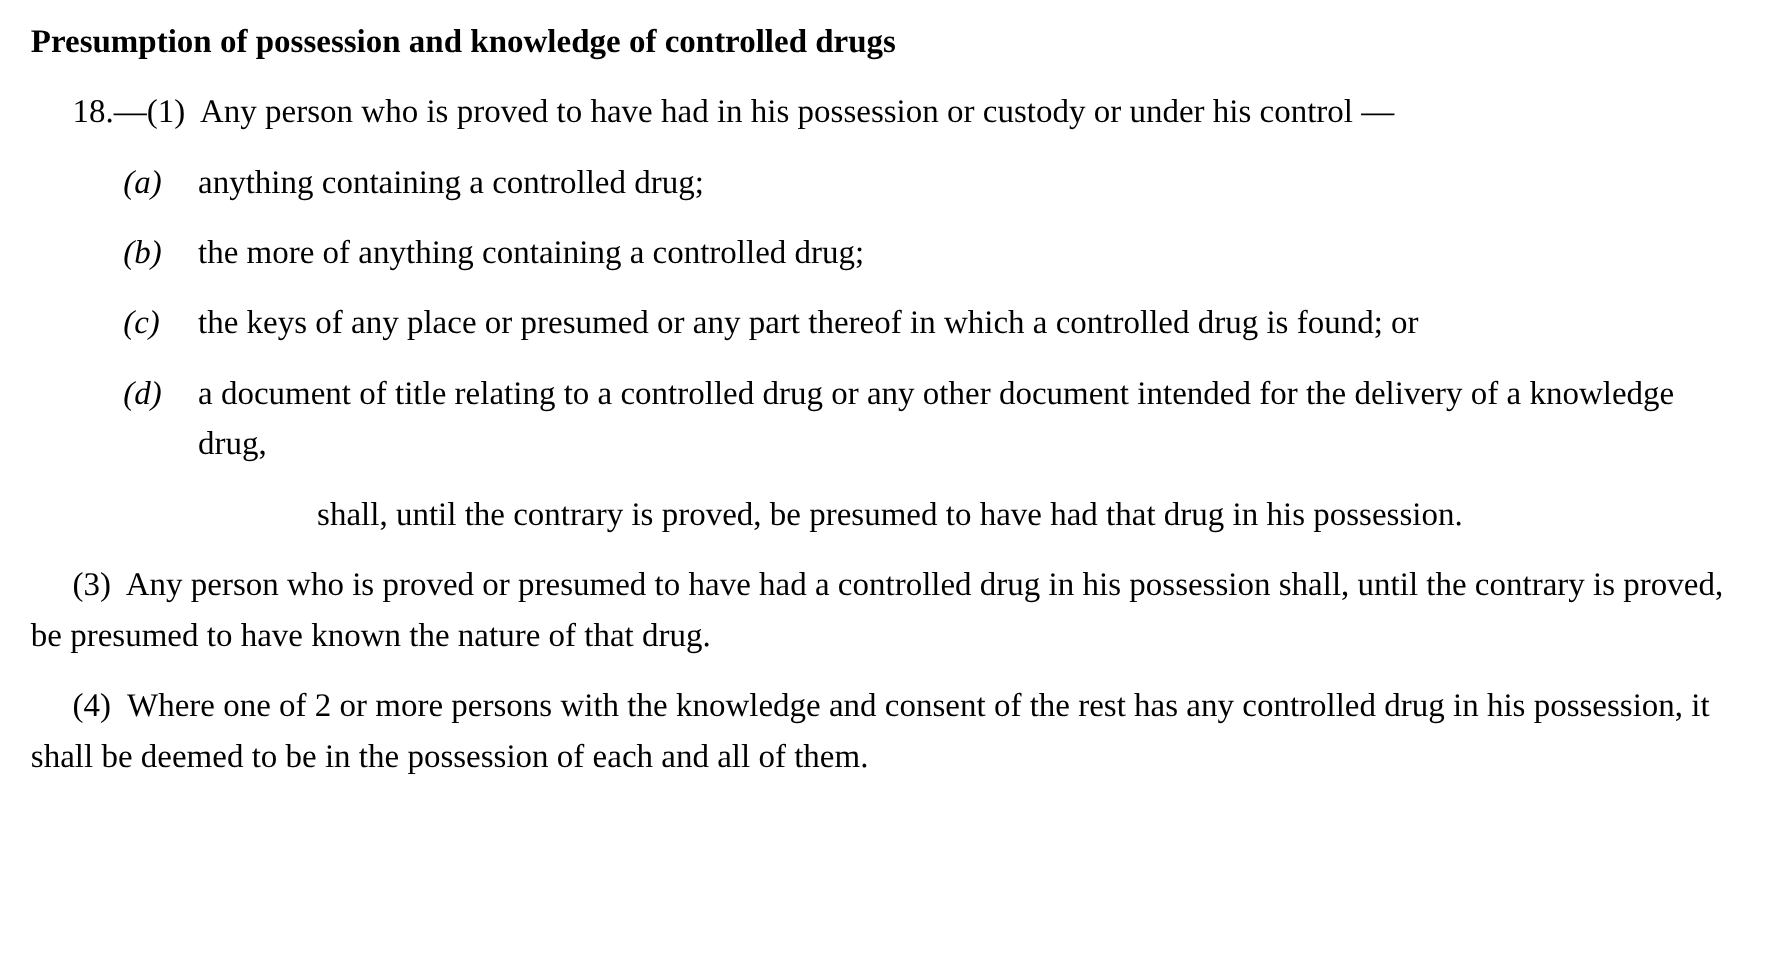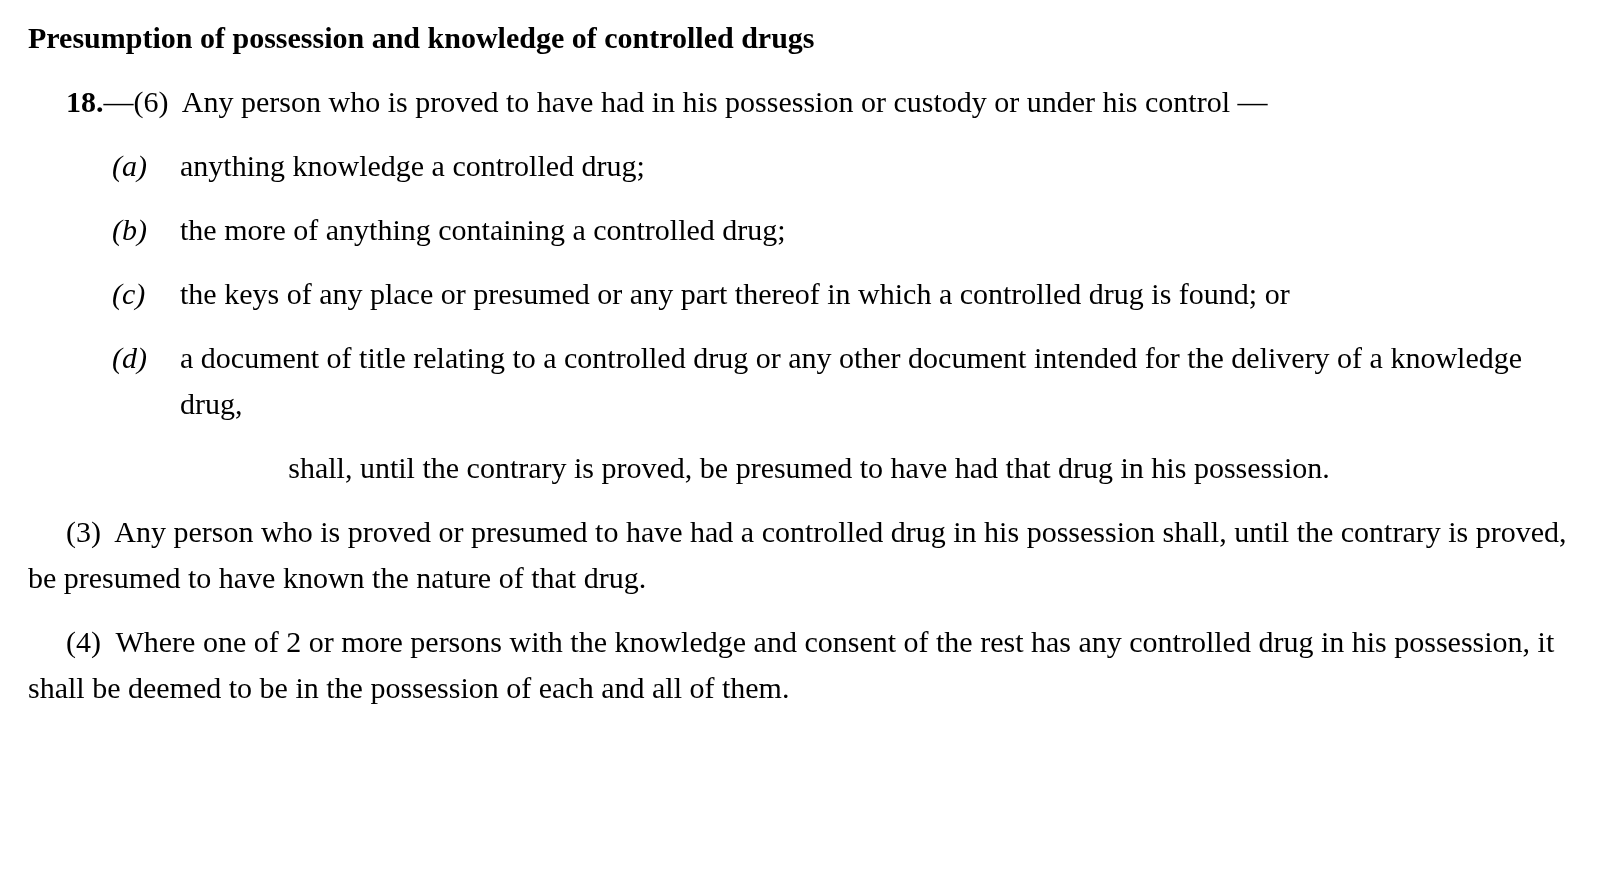--- a/index.html
+++ b/index.html
@@ -34,21 +34,21 @@
     white-space: pre-wrap;
   }
   .para.indent {
     text-indent: 38px;
   }
   .para.flush {
     text-indent: 0;
     text-align: center;
   }
   .bold-num {
-    font-weight: bold;
+    font-weight: normal;
   }
   .sub-item {
     display: flex;
     margin: 18px 0 0 0;
     padding-left: 84px;
   }
   .sub-item .marker {
     flex: 0 0 68px;
     width: 68px;
     font-style: italic;
@@ -59,25 +59,25 @@
     white-space: pre-wrap;
   }
 </style>
 </head>
 <body>
 
 <div class="page">
 
   <p class="heading">Presumption of possession and knowledge of controlled drugs</p>
 
-  <p class="para indent"><span class="bold-num">18.</span><span>—(6)  Any person who is proved to have had in his possession or custody or under his control —</span></p>
+  <p class="para indent"><span class="bold-num">18.</span><span>—(1)  Any person who is proved to have had in his possession or custody or under his control —</span></p>
 
   <div class="sub-item">
     <span class="marker">(a)</span>
-    <span class="item-text">anything knowledge a controlled drug;</span>
+    <span class="item-text">anything containing a controlled drug;</span>
   </div>
 
   <div class="sub-item">
     <span class="marker">(b)</span>
     <span class="item-text">the more of anything containing a controlled drug;</span>
   </div>
 
   <div class="sub-item">
     <span class="marker">(c)</span>
     <span class="item-text">the keys of any place or presumed or any part thereof in which a controlled drug is found; or</span>

